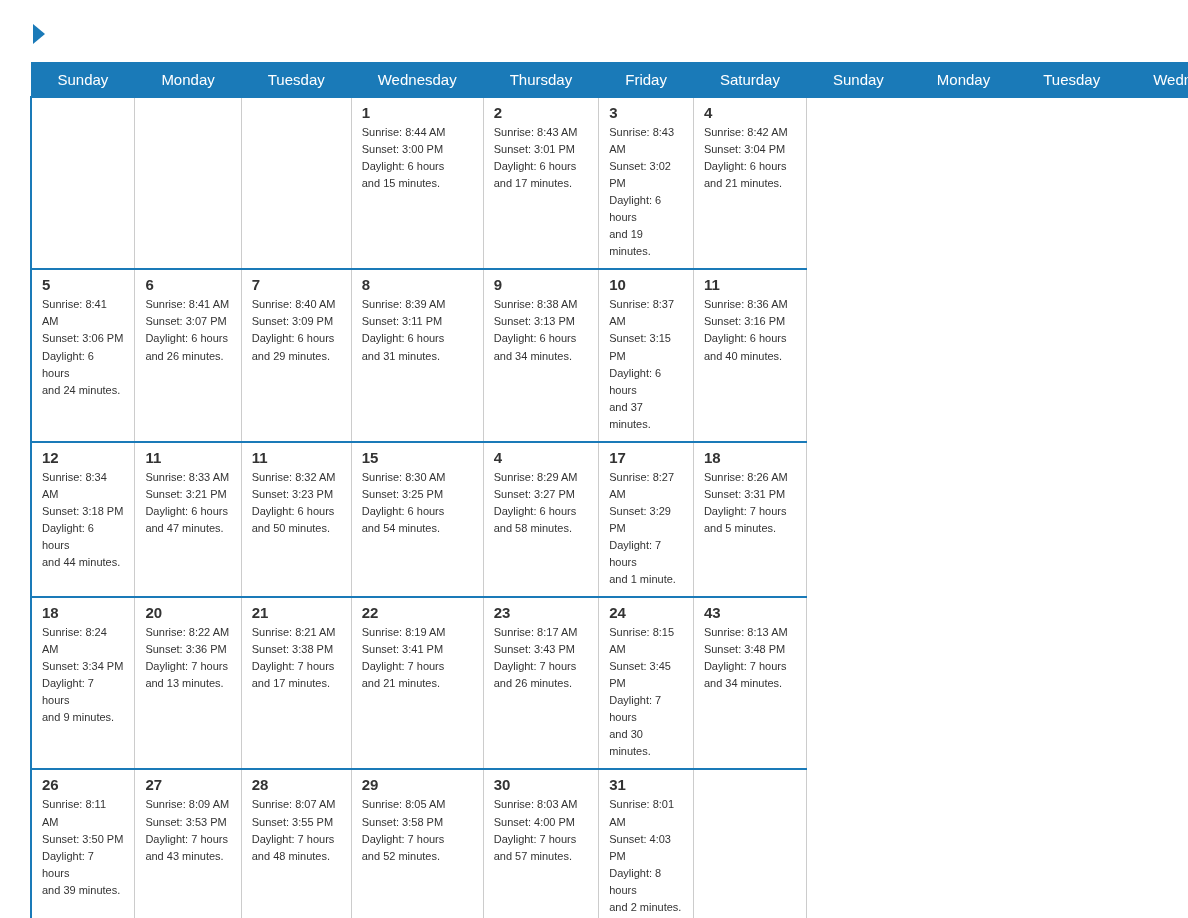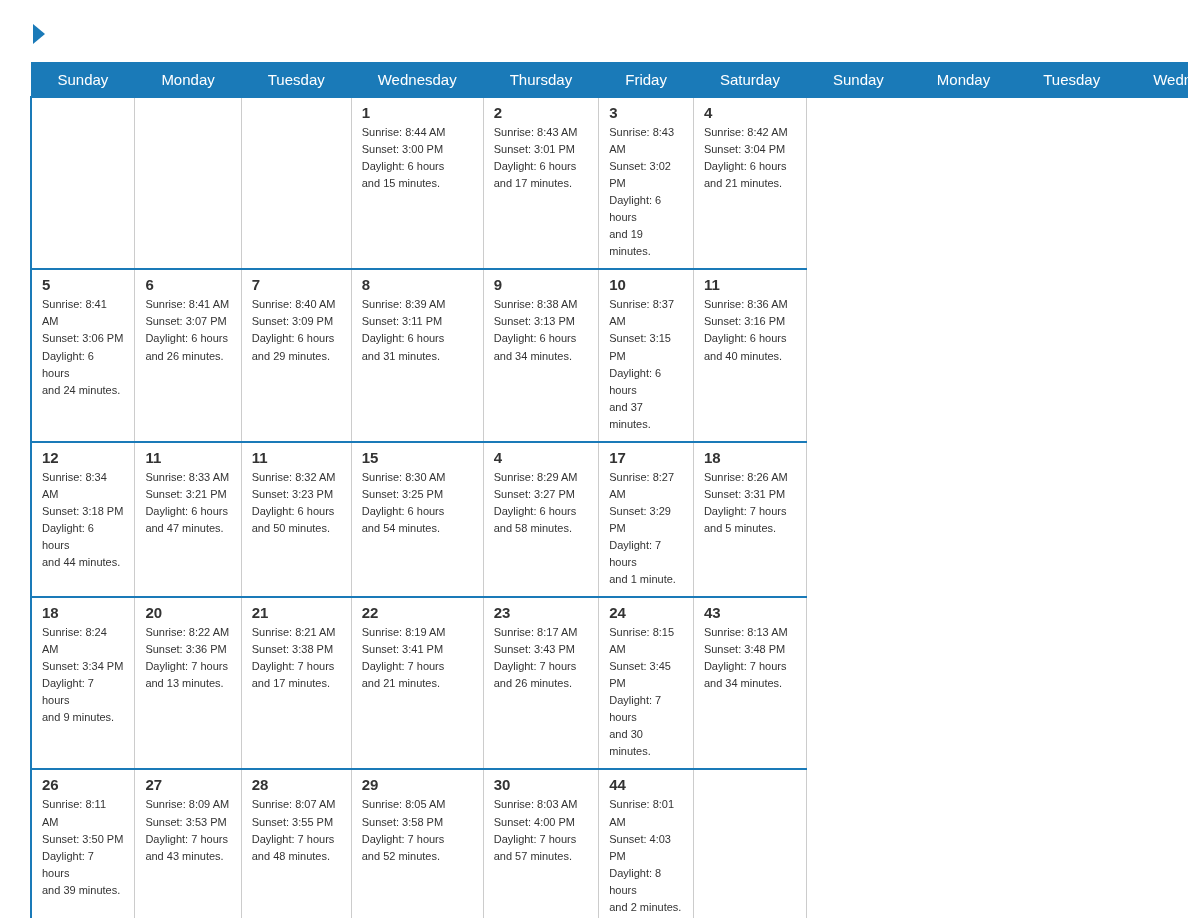--- a/index.html
+++ b/index.html
@@ -268,19 +268,19 @@
         </td>
         <td>
           <span class="day-num">29</span>
           <div class="day-info">Sunrise: 8:05 AM<br>Sunset: 3:58 PM<br>Daylight: 7 hours<br>and 52 minutes.</div>
         </td>
         <td>
           <span class="day-num">30</span>
           <div class="day-info">Sunrise: 8:03 AM<br>Sunset: 4:00 PM<br>Daylight: 7 hours<br>and 57 minutes.</div>
         </td>
         <td>
-          <span class="day-num">44</span>
+          <span class="day-num">31</span>
           <div class="day-info">Sunrise: 8:01 AM<br>Sunset: 4:03 PM<br>Daylight: 8 hours<br>and 2 minutes.</div>
         </td>
         <td class="empty-cell"></td>
       </tr>
     </tbody>
 </table>
 
 </body></html>

